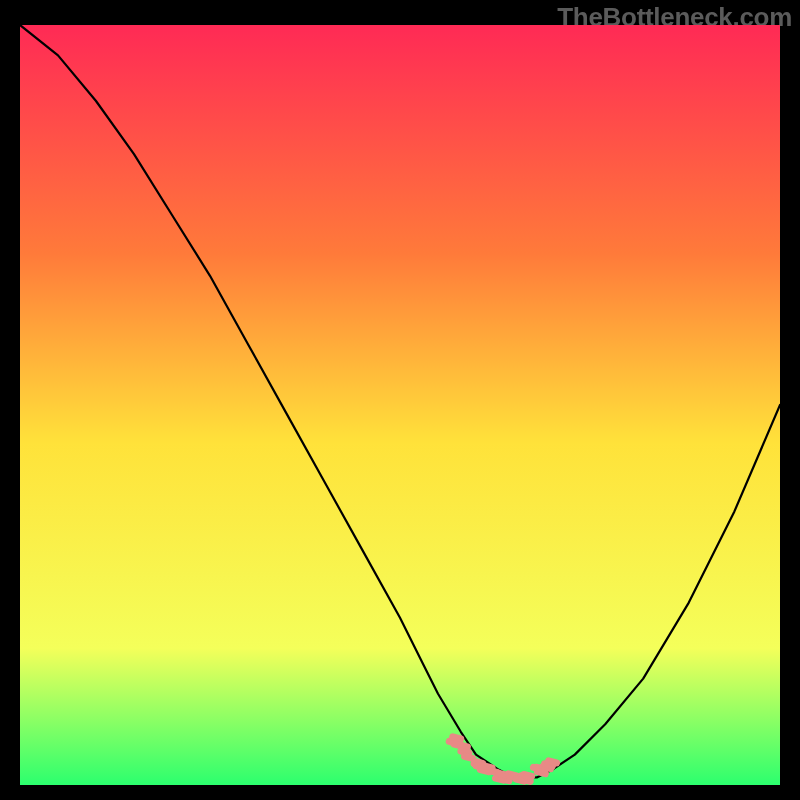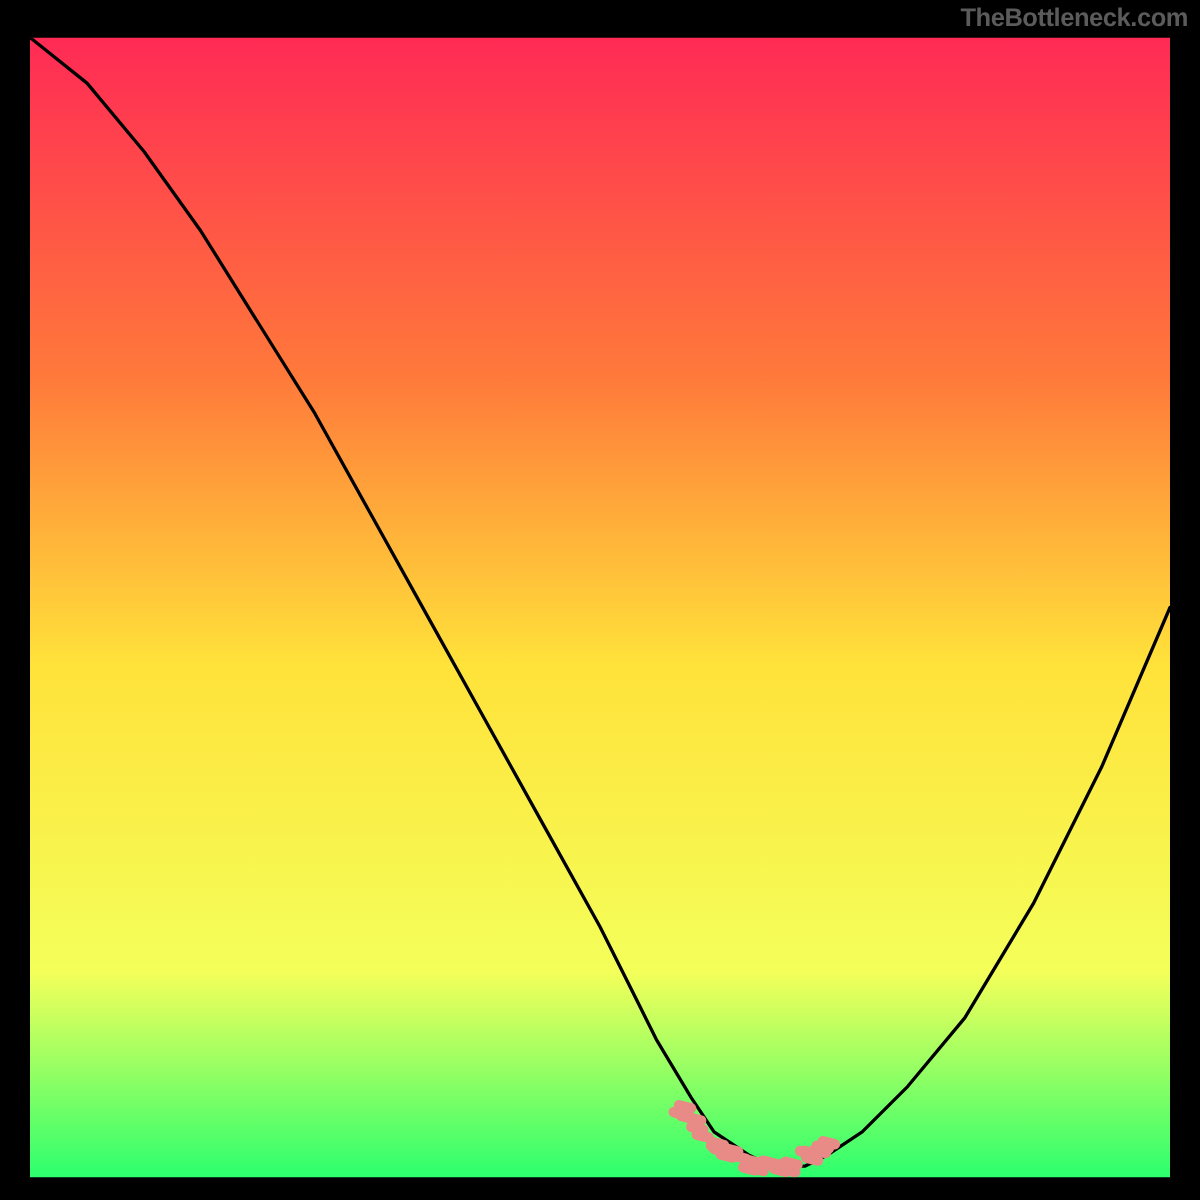--- a/index.html
+++ b/index.html
@@ -15,21 +15,21 @@
     position: relative;
     width: 800px;
     height: 800px;
     background: #000;
   }
   .watermark {
     position: absolute;
     top: 2px;
     right: 8px;
     color: #5b5b5b;
-    font-size: 17px;
+    font-size: 26px;
     font-weight: 600;
     letter-spacing: -0.3px;
     user-select: none;
   }
   .plot-area {
     position: absolute;
     left: 20px;
     top: 25px;
     width: 760px;
     height: 760px;

